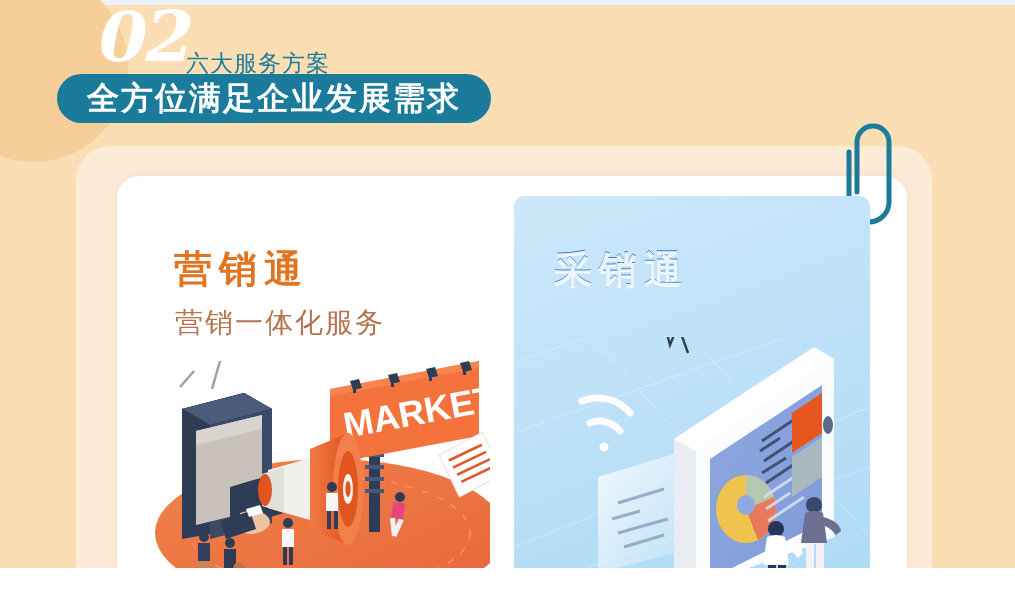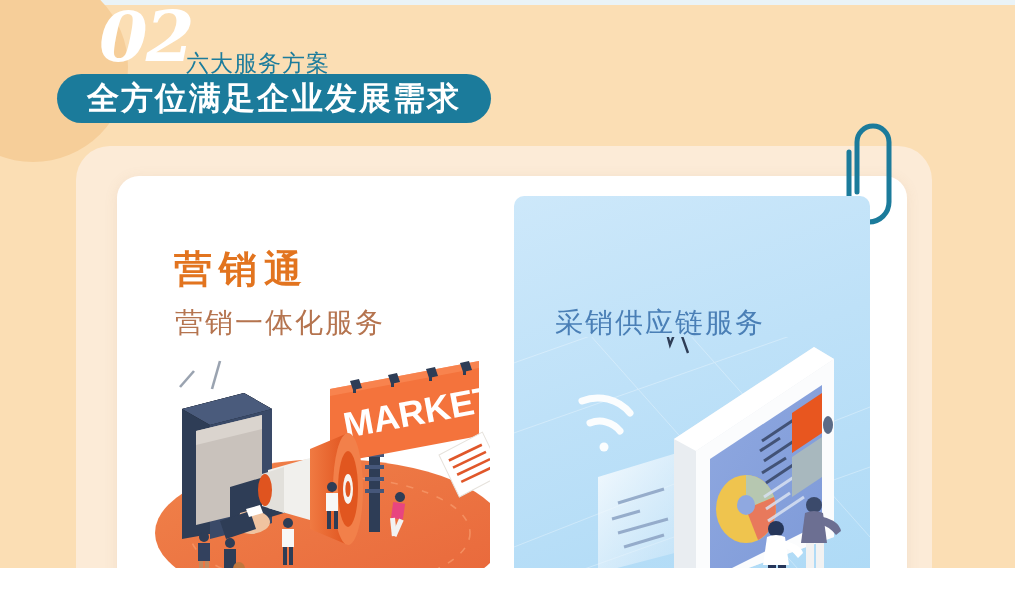--- a/index.html
+++ b/index.html
@@ -246,21 +246,21 @@
           <line x1="8" y1="8" x2="44" y2="2"></line>
           <line x1="10" y1="16" x2="46" y2="10"></line>
           <line x1="12" y1="24" x2="48" y2="18"></line>
           <line x1="14" y1="32" x2="50" y2="26"></line>
         </g>
       </g>
     </svg>
   </div>
 
   <div class="card card-right">
-    <div class="card-subtitle">采销供应链服务</div>
+    <div class="card-title">采销通</div>
 
     <svg class="art" viewBox="0 0 356 250">
       <defs>
         <linearGradient id="scr" x1="0" y1="0" x2="1" y2="1">
           <stop offset="0%" stop-color="#8FA8E0"></stop>
           <stop offset="100%" stop-color="#7E9AD8"></stop>
         </linearGradient>
         <linearGradient id="pane" x1="0" y1="0" x2="1" y2="1">
           <stop offset="0%" stop-color="#FFFFFF" stop-opacity=".85"></stop>
           <stop offset="100%" stop-color="#D9ECFA" stop-opacity=".35"></stop>

